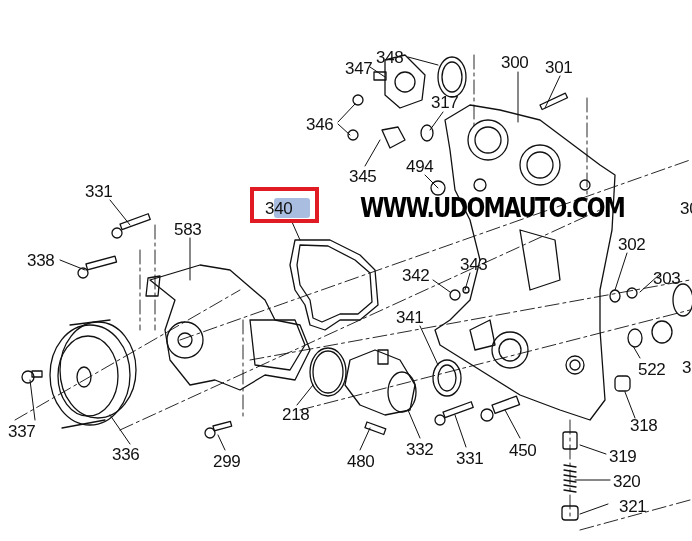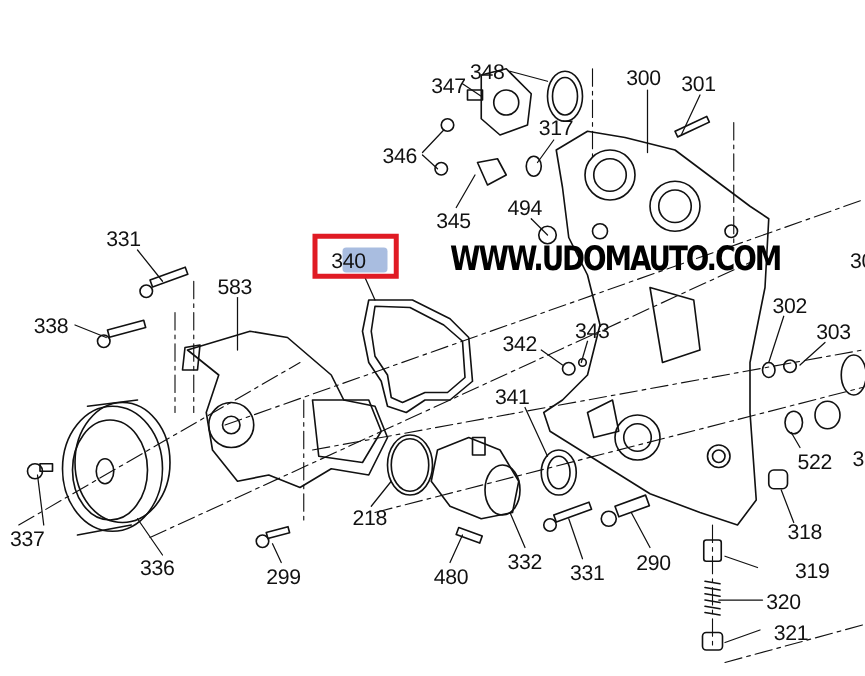--- a/index.html
+++ b/index.html
@@ -185,32 +185,32 @@
   <span class="callout" style="left:545px;top:59px">301</span>
   <span class="callout" style="left:431px;top:94px">317</span>
   <span class="callout" style="left:306px;top:116px">346</span>
   <span class="callout" style="left:349px;top:168px">345</span>
   <span class="callout" style="left:406px;top:158px">494</span>
   <span class="callout" style="left:85px;top:183px">331</span>
   <span class="callout" style="left:174px;top:221px">583</span>
   <span class="callout" style="left:265px;top:200px">340</span>
   <span class="callout" style="left:680px;top:200px">30</span>
   <span class="callout" style="left:618px;top:236px">302</span>
-  <span class="callout" style="left:653px;top:257px">303</span>
+  <span class="callout" style="left:653px;top:270px">303</span>
   <span class="callout" style="left:27px;top:252px">338</span>
   <span class="callout" style="left:402px;top:267px">342</span>
   <span class="callout" style="left:460px;top:256px">343</span>
   <span class="callout" style="left:396px;top:309px">341</span>
   <span class="callout" style="left:638px;top:361px">522</span>
   <span class="callout" style="left:682px;top:359px">3</span>
   <span class="callout" style="left:8px;top:423px">337</span>
   <span class="callout" style="left:282px;top:406px">218</span>
   <span class="callout" style="left:630px;top:417px">318</span>
   <span class="callout" style="left:112px;top:446px">336</span>
   <span class="callout" style="left:213px;top:453px">299</span>
   <span class="callout" style="left:347px;top:453px">480</span>
   <span class="callout" style="left:406px;top:441px">332</span>
   <span class="callout" style="left:456px;top:450px">331</span>
-  <span class="callout" style="left:509px;top:442px">290</span>
-  <span class="callout" style="left:636px;top:448px">319</span>
+  <span class="callout" style="left:509px;top:442px">450</span>
+  <span class="callout" style="left:609px;top:448px">319</span>
   <span class="callout" style="left:613px;top:473px">320</span>
   <span class="callout" style="left:619px;top:498px">321</span>
 </div>
 
 </body></html>

